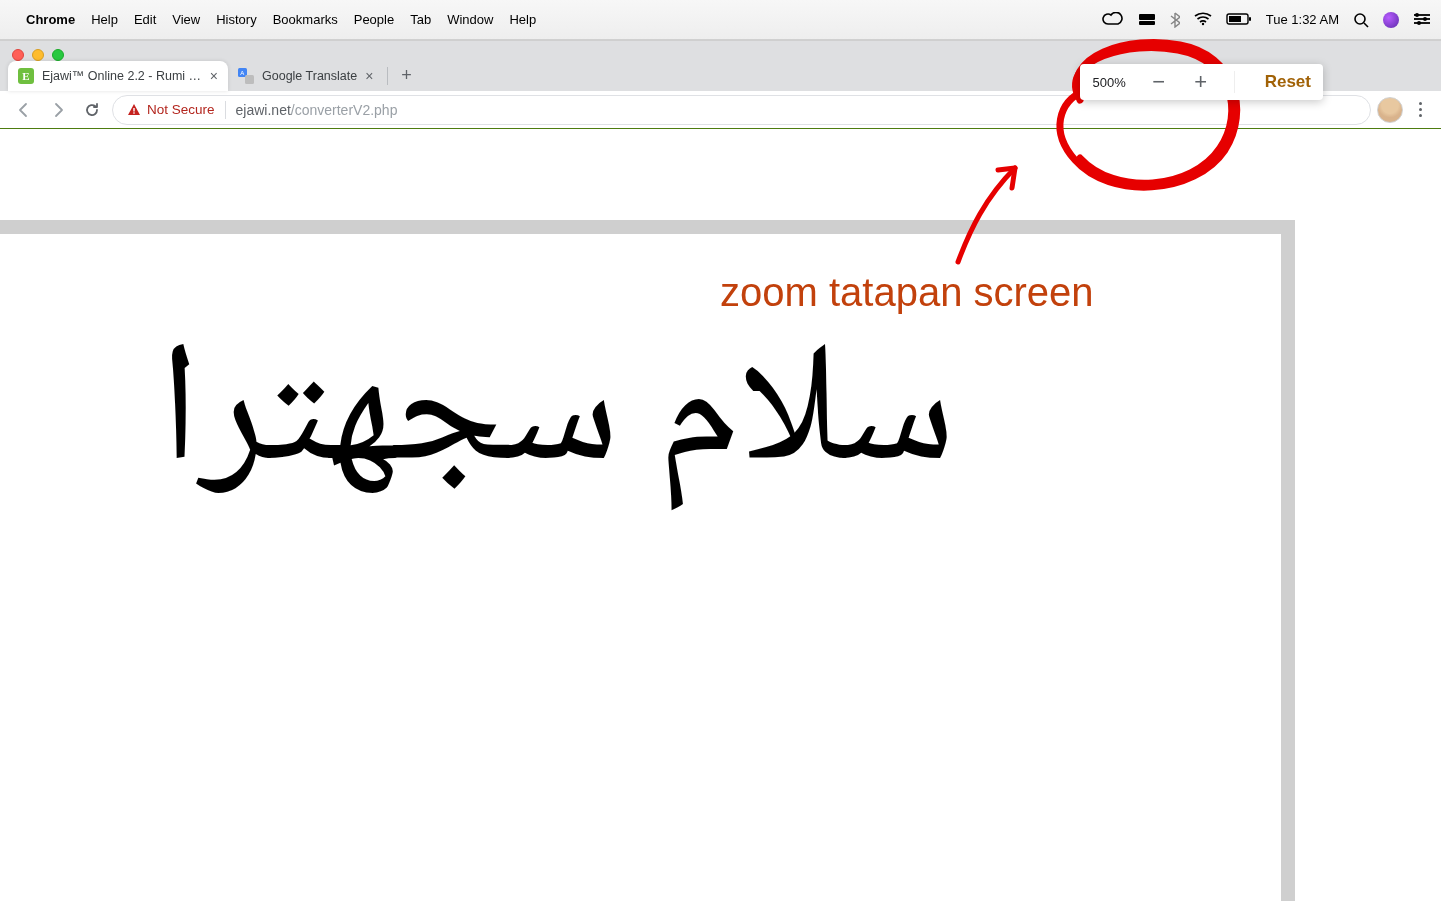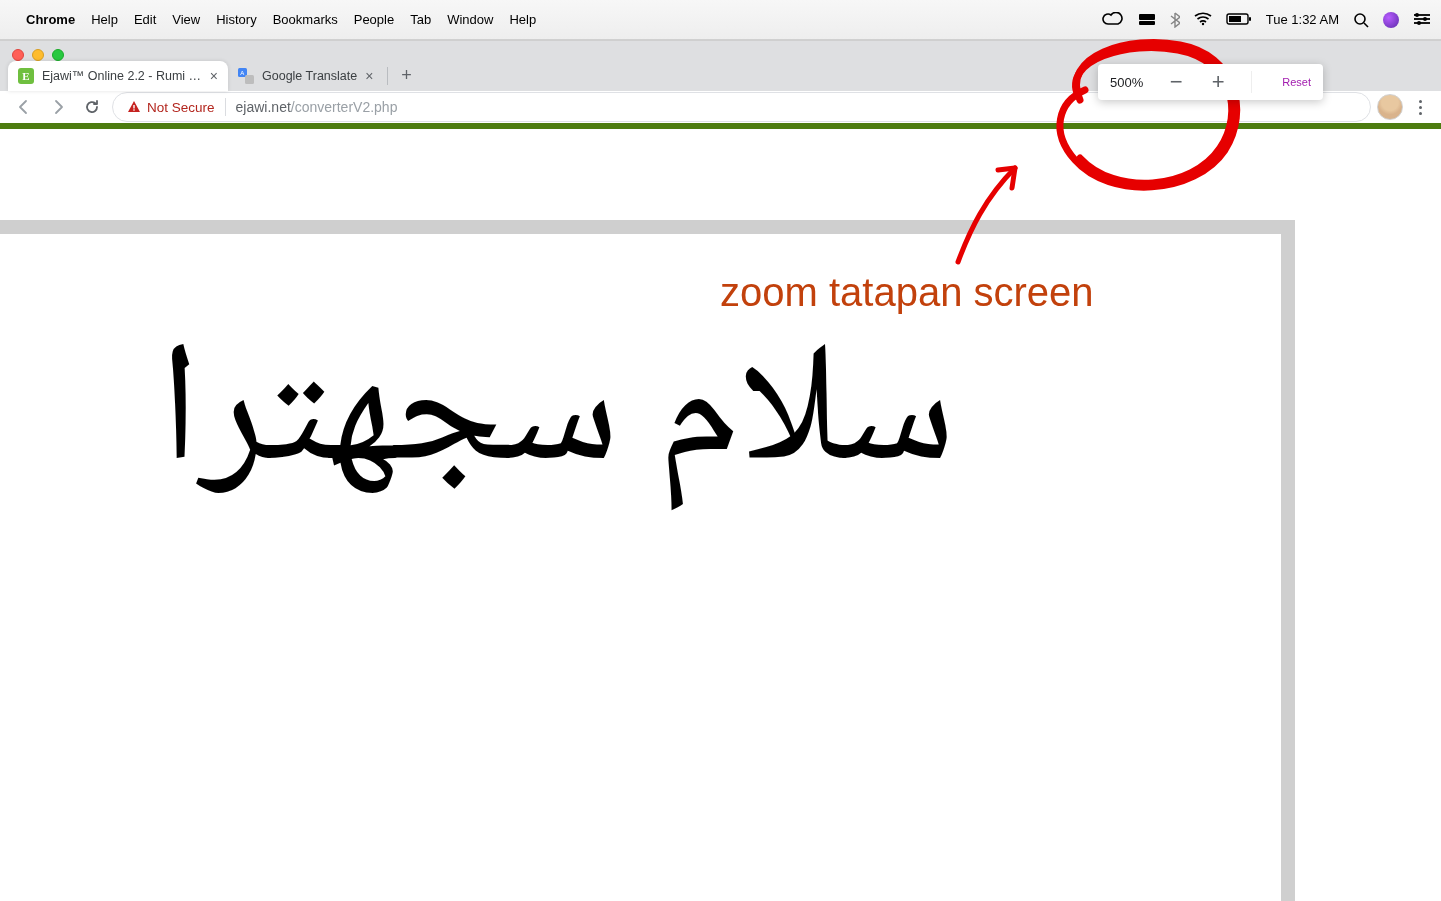--- a/index.html
+++ b/index.html
@@ -25,37 +25,37 @@
   .tabstrip { display: flex; align-items: flex-end; padding: 0 8px; height: 34px; margin-top: -4px; }
   .tab { display: flex; align-items: center; gap: 8px; padding: 6px 10px; font-size: 12.5px; color: #3c4043; border-radius: 8px 8px 0 0; max-width: 220px; height: 30px; position: relative; }
   .tab.active { background: #fff; box-shadow: 0 0 4px rgba(0,0,0,.12); }
   .tab .favicon { width: 16px; height: 16px; border-radius: 3px; display: inline-flex; align-items: center; justify-content: center; font-size: 11px; font-weight: 700; }
   .tab .favicon.ejawi { background: #6fbf3f; color: #fff; font-family: Georgia, serif; }
   .tab .title { white-space: nowrap; overflow: hidden; text-overflow: ellipsis; flex: 1; }
   .tab .close { color: #5f6368; font-size: 14px; line-height: 1; cursor: pointer; }
   .tab-sep { width: 1px; height: 18px; background: #b9bcc0; margin: 0 4px 6px 4px; }
   .newtab { width: 28px; height: 28px; display: flex; align-items: center; justify-content: center; color: #5f6368; font-size: 18px; border-radius: 50%; margin-bottom: 2px; }
 
-  .toolbar { background: #fff; height: 38px; display: flex; align-items: center; padding: 0 10px; border-bottom: 6px solid #4d7c0f; gap: 6px; }
+  .toolbar { background: #fff; height: 38px; display: flex; align-items: center; padding: 0 10px; border-bottom: 1px solid #4d7c0f; gap: 6px; }
   .navbtn { width: 28px; height: 28px; display: flex; align-items: center; justify-content: center; color: #9aa0a6; border-radius: 50%; }
   .navbtn.enabled { color: #5f6368; }
   .omnibox { flex: 1; display: flex; align-items: center; gap: 10px; height: 30px; border: 1px solid #dfe1e5; border-radius: 16px; padding: 0 14px; font-size: 14px; color: #5f6368; background: #fff; }
   .notsecure { color: #b3261e; font-size: 13.5px; display: flex; align-items: center; gap: 6px; }
   .omnibox .sep { width: 1px; height: 18px; background: #dadce0; }
   .omnibox .url { color: #5f6368; }
   .omnibox .url .path { color: #9aa0a6; }
   .avatar { width: 26px; height: 26px; border-radius: 50%; background: radial-gradient(circle at 50% 30%, #e8c8a0 40%, #d9b38c 60%); border: 1px solid #d0d0d0; }
   .kebab { width: 22px; display: flex; flex-direction: column; align-items: center; gap: 3px; }
   .kebab span { width: 3px; height: 3px; background: #5f6368; border-radius: 50%; }
 
   
   .zoom-popup { position: absolute; top: 64px; right: 118px; background: #fff; border-radius: 4px; box-shadow: 0 2px 10px rgba(0,0,0,.22); height: 36px; display: flex; align-items: center; padding: 0 12px; gap: 24px; font-size: 13px; z-index: 5; }
   .zoom-popup .pct { color: #202124; }
   .zoom-popup .zbtn { font-size: 22px; color: #5f6368; line-height: 1; cursor: pointer; width: 18px; text-align: center; }
-  .zoom-popup .reset { color: #a21caf; cursor: pointer; font-size: 11px; padding-left: 6px; }
+  .zoom-popup .reset { color: #a16207; cursor: pointer; font-size: 17px; padding-left: 6px; font-weight: bold; }
   .zoom-popup .vline { width: 1px; height: 22px; background: #eee; }
 
   
   .page-viewport { position: absolute; left: 0; right: 0; top: 120px; bottom: 0; overflow: hidden; }
   .content-frame { position: absolute; left: -15px; top: 100px; width: 1310px; height: 1200px; border: 14px solid #cfcfcf; background: #fff; }
   .jawi-text { position: absolute; left: 160px; top: 90px; width: 1060px; text-align: left; direction: rtl; font-size: 170px; line-height: 1.15; color: #000; font-family: "Traditional Arabic", "Scheherazade", "Noto Naskh Arabic", "Amiri", serif; letter-spacing: 1px; }
 
   
   .annotation-text { position: absolute; color: #c2410c; font-size: 40px; line-height: 1.35; font-weight: 400; }
   .annotation-svg { position: absolute; top: 0; left: 0; pointer-events: none; z-index: 4; }

